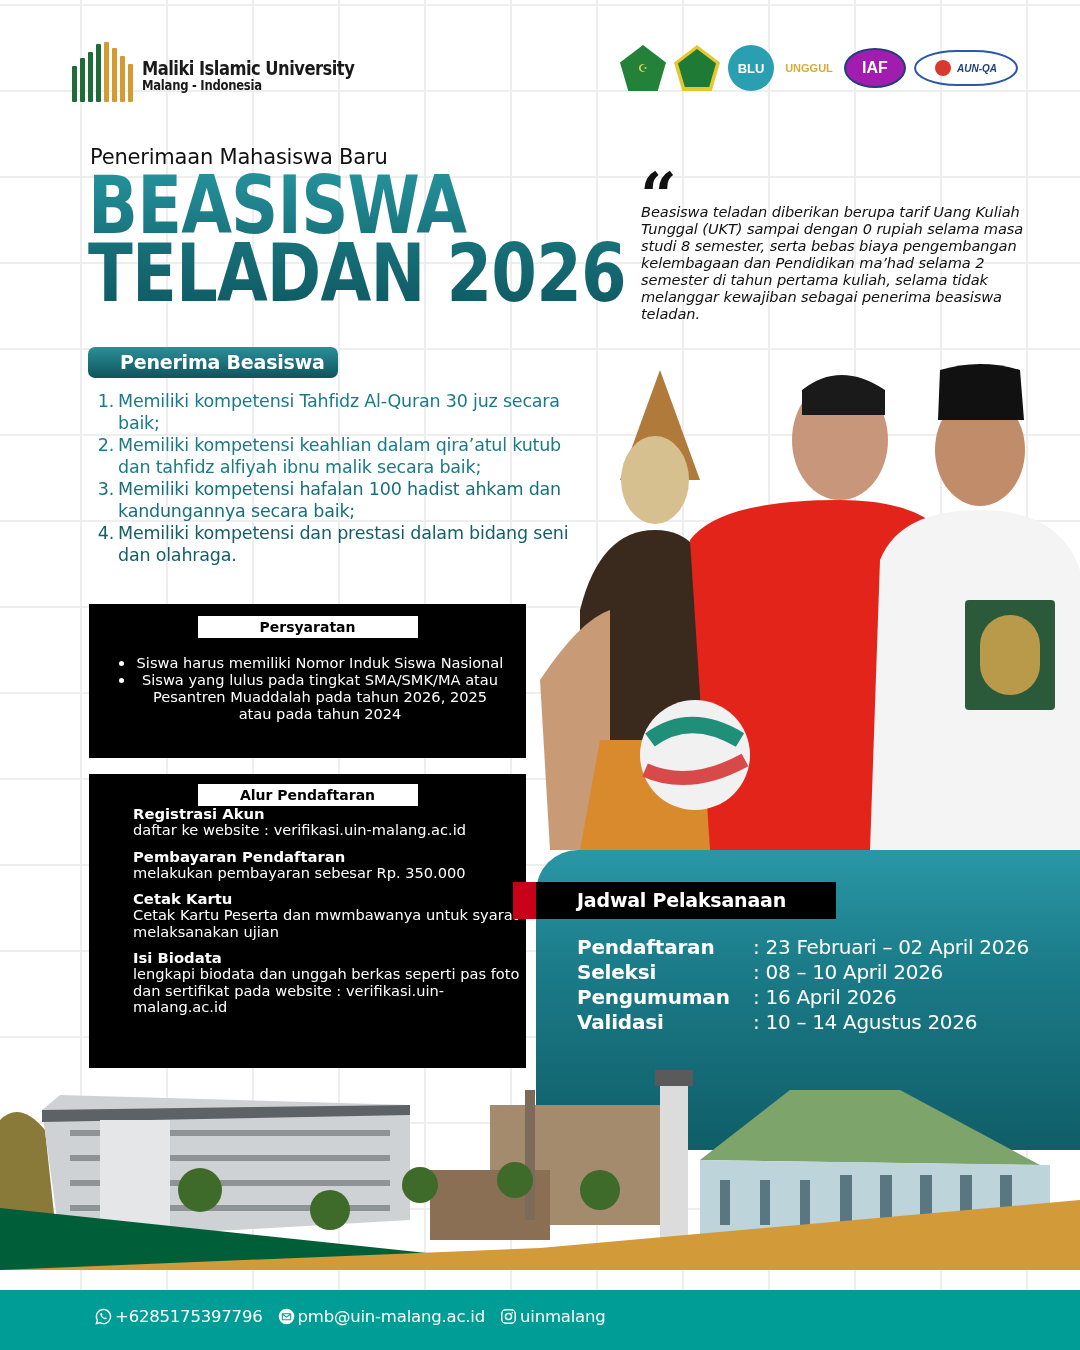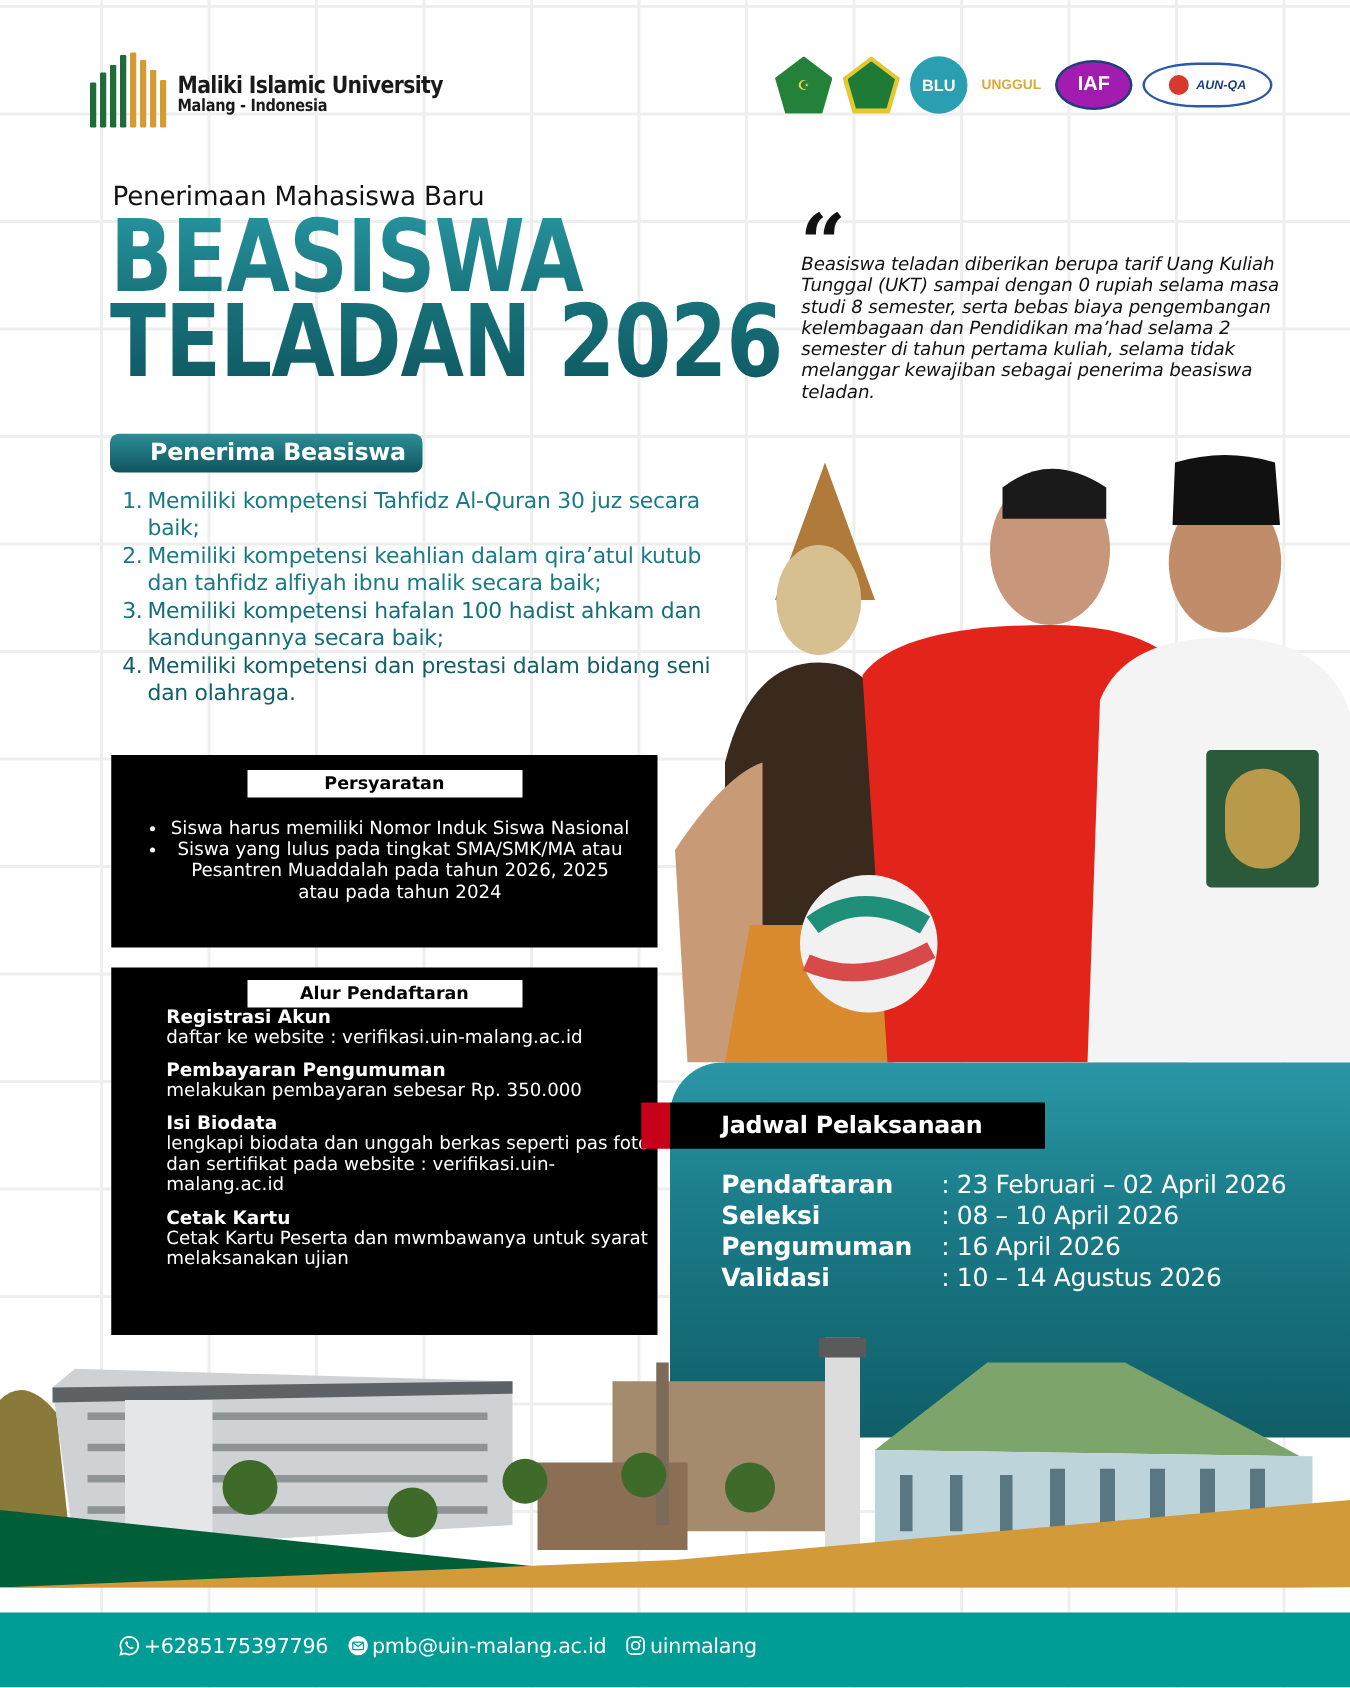--- a/index.html
+++ b/index.html
@@ -155,30 +155,30 @@
   </ul>
 </div>
 
 <div class="box flow">
   <div class="box-head">Alur Pendaftaran</div>
   <div class="step">
     <div class="st">Registrasi Akun</div>
     <div class="sd">daftar ke website : verifikasi.uin-malang.ac.id</div>
   </div>
   <div class="step">
-    <div class="st">Pembayaran Pengumuman</div>
+    <div class="st">Pembayaran Pendaftaran</div>
     <div class="sd">melakukan pembayaran sebesar Rp. 350.000</div>
+  </div>
+  <div class="step">
+    <div class="st">Cetak Kartu</div>
+    <div class="sd">Cetak Kartu Peserta dan mwmbawanya untuk syarat melaksanakan ujian</div>
   </div>
   <div class="step">
     <div class="st">Isi Biodata</div>
     <div class="sd">lengkapi biodata dan unggah berkas seperti pas foto dan sertifikat pada website : verifikasi.uin-malang.ac.id</div>
-  </div>
-  <div class="step">
-    <div class="st">Cetak Kartu</div>
-    <div class="sd">Cetak Kartu Peserta dan mwmbawanya untuk syarat melaksanakan ujian</div>
   </div>
 </div>
 
 <svg class="people" viewBox="0 0 540 490">
 
   <path d="M80 120 L120 10 L160 120 Z" fill="#b07a3a"></path>
   <ellipse cx="115" cy="120" rx="34" ry="44" fill="#d7c08f"></ellipse>
   <path d="M40 250 Q60 170 115 170 Q170 170 175 250 L175 490 L40 490 Z" fill="#3a2a1e"></path>
   <path d="M0 320 Q40 260 70 250 L70 490 L10 490 Z" fill="#c99a76"></path>
   <path d="M60 380 L170 380 L175 490 L40 490 Z" fill="#d98a2c"></path>

